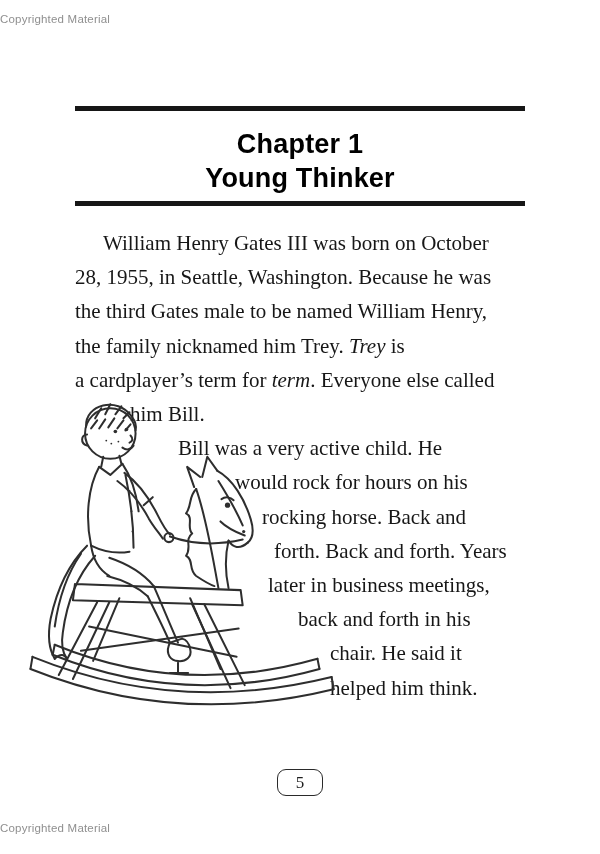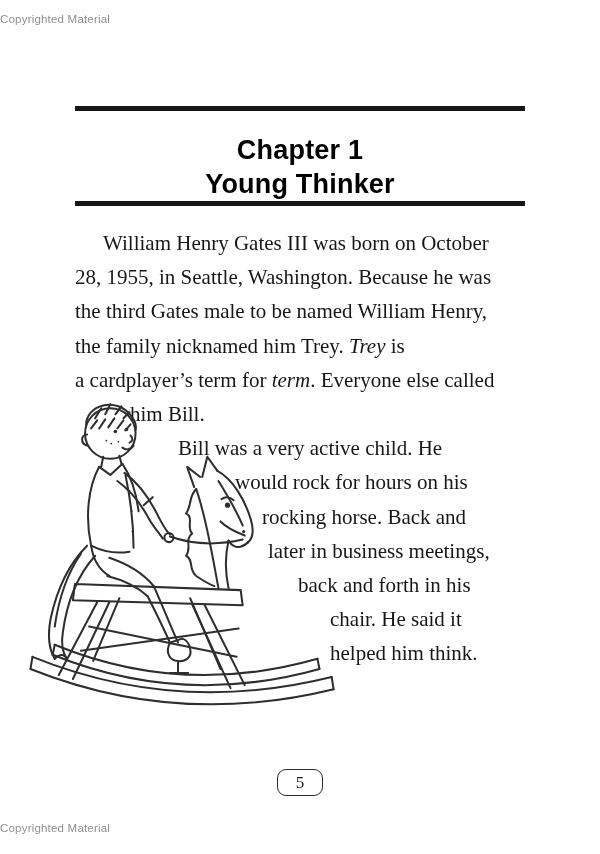--- a/index.html
+++ b/index.html
@@ -11,21 +11,21 @@
     position:absolute; left:0; width:600px; 
     font-family:"Liberation Sans", sans-serif; font-size:11.5px;
     color:#8f8f8f; letter-spacing:0.2px;
   }
   .notice.top { top:13px; }
   .notice.bottom { top:822px; }
   .rule { position:absolute; left:75px; width:450px; height:5px; background:#161616; }
   .rule1 { top:106px; }
   .rule2 { top:201px; }
   .chapter-heading {
-    position:absolute; left:75px; top:133px; width:450px; text-align:center;
+    position:absolute; left:75px; top:127px; width:450px; text-align:center;
     font-family:"Liberation Sans", sans-serif; font-weight:700; font-size:27px;
     line-height:34px; color:#000; letter-spacing:0.2px;
   }
   .text-block {
     position:absolute; left:75px; top:226px; width:470px;
     font-size:21px; line-height:34.2px; color:#171717;
   }
   .ln { white-space:nowrap; }
   .ln i { font-style:italic; }
   .page-num {
@@ -55,20 +55,21 @@
   <div class="text-block">
     <div class="ln" style="text-indent:28px">William Henry Gates III was born on October</div>
     <div class="ln">28, 1955, in Seattle, Washington. Because he was</div>
     <div class="ln">the third Gates male to be named William Henry,</div>
     <div class="ln"><span>the family nicknamed him Trey. </span><i>Trey</i><span> is</span></div>
     <div class="ln"><span>a cardplayer’s term for </span><i>term</i><span>. Everyone else called</span></div>
     <div class="ln" style="margin-left:55px">him Bill.</div>
     <div class="ln" style="margin-left:103px">Bill was a very active child. He</div>
     <div class="ln" style="margin-left:160px">would rock for hours on his</div>
     <div class="ln" style="margin-left:187px">rocking horse. Back and</div>
+    <div class="ln" style="margin-left:199px">forth. Back and forth. Years</div>
     <div class="ln" style="margin-left:193px">later in business meetings,</div>
     <div class="ln" style="margin-left:223px">back and forth in his</div>
     <div class="ln" style="margin-left:255px">chair. He said it</div>
     <div class="ln" style="margin-left:255px">helped him think.</div>
   </div>
 
   <svg class="illustration" viewBox="0 0 330 380" width="334" height="384" fill="none" stroke="#2e2e2e" stroke-width="2" stroke-linecap="round" stroke-linejoin="round">
 
     <g>
       <path d="M 44 256 Q 170 308 304 270"></path>

